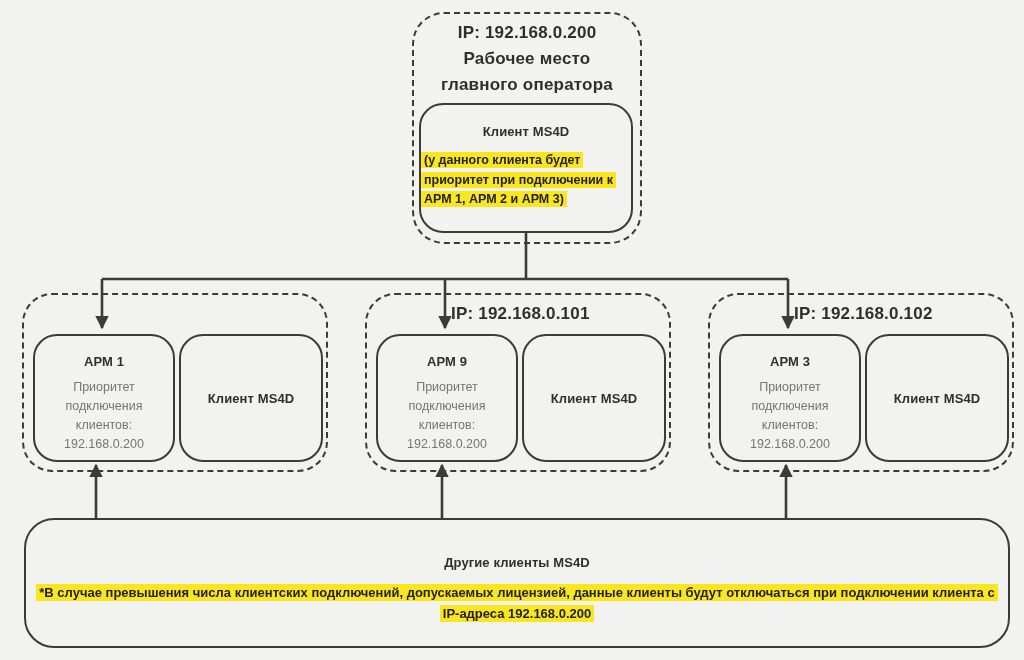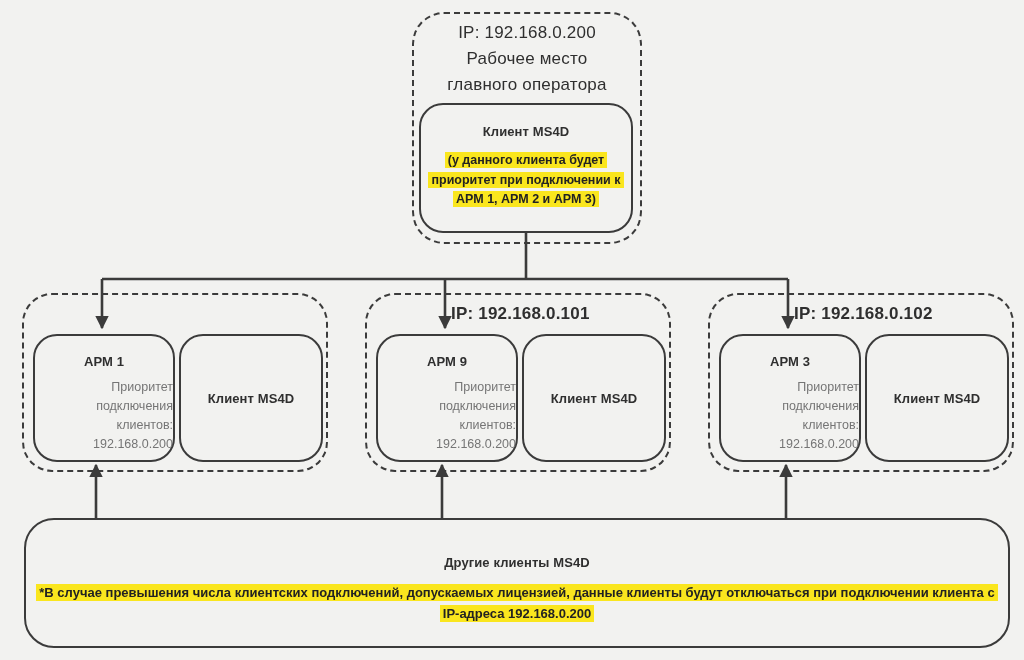--- a/index.html
+++ b/index.html
@@ -27,26 +27,26 @@
   .solid-box {
     position:absolute;
     border:2.5px solid #3b3b3b;
     background:transparent;
   }
 
   
   .operator-dashed { left:412px; top:12px; width:230px; height:232px; border-radius:32px; }
   .operator-title {
     position:absolute; left:402px; top:20px; width:250px;
-    text-align:center; font-weight:normal; font-size:17px; line-height:26px;
+    text-align:center; font-weight:bold; font-size:17px; line-height:26px;
     letter-spacing:0.2px; z-index:2;
   }
   .operator-client { left:419px; top:103px; width:214px; height:130px; border-radius:24px; z-index:2; }
   .operator-client .box-title { margin-top:19px; }
-  .operator-note { margin-top:11px; text-align:center; line-height:18.5px; }
+  .operator-note { margin-top:11px; text-align:left; line-height:18.5px; }
 
   .box-title {
     font-weight:bold; font-size:13px; color:#2f2f2f; text-align:center;
     letter-spacing:0.1px;
   }
 
   .hl {
     background:#fae61e;
     color:#222222;
     font-weight:bold;
@@ -65,21 +65,21 @@
     font-weight:bold; font-size:17px; letter-spacing:0.2px;
   }
   .arm-box {
     position:absolute; left:9px; top:39px; width:142px; height:128px;
     border-radius:24px; text-align:center;
   }
   .arm-box .box-title { margin-top:18px; }
   .arm-priority {
     margin-top:9px;
     font-size:12.5px; line-height:19px; color:#757575;
-    text-align:right;
+    text-align:center;
   }
   .station-client {
     position:absolute; left:155px; top:39px; width:144px; height:128px;
     border-radius:24px;
     display:flex; align-items:center; justify-content:center;
   }
 
   
   .others-box { left:24px; top:518px; width:986px; height:130px; border-radius:30px; }
   .others-box .box-title { margin-top:35px; }

